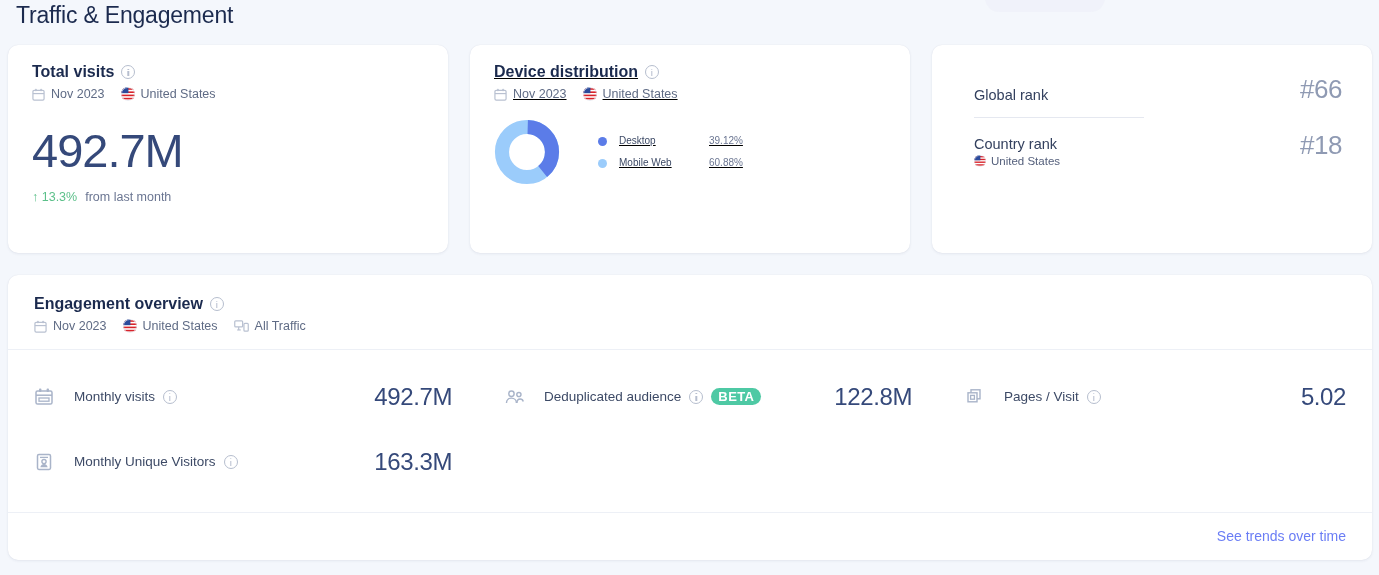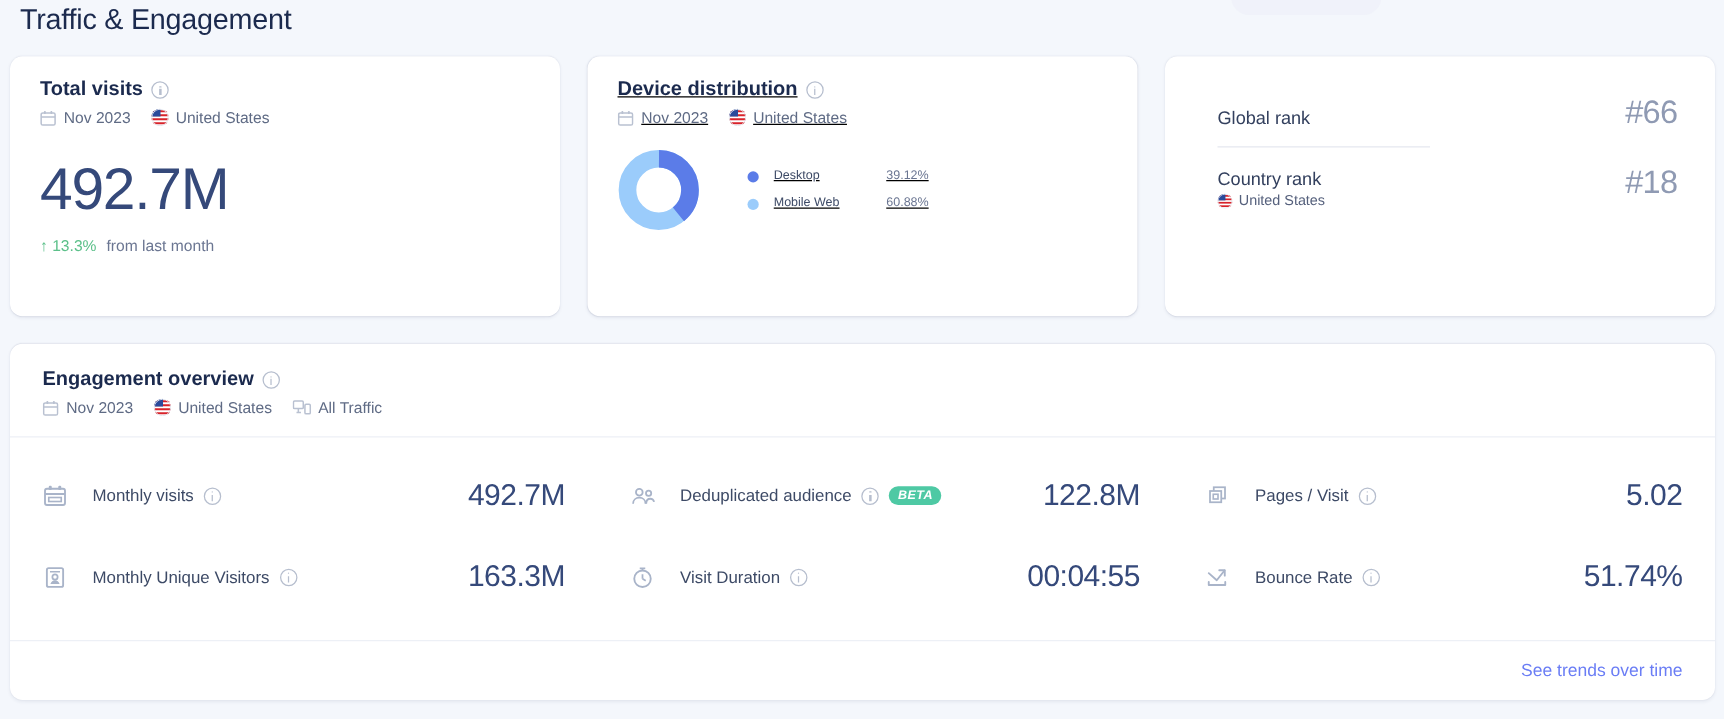--- a/index.html
+++ b/index.html
@@ -190,27 +190,26 @@
   .metric-value {
     margin-left: auto;
     font-size: 24px;
     font-weight: 300;
     color: #35497a;
     letter-spacing: -.4px;
   }
   .beta-badge {
     background: #4ec9a4;
     color: #ffffff;
-    font-size: 10px;
+    font-size: 13px;
     font-weight: 700;
     letter-spacing: .4px;
     padding: 2.5px 7px 2px 7px;
     border-radius: 9px;
     line-height: 1;
-    font-style: italic;
   }
   .eng-footer {
     height: 45px;
     display: flex;
     align-items: center;
     justify-content: flex-end;
     padding-right: 26px;
   }
   .trends-link {
     font-size: 14px;
@@ -437,68 +436,38 @@
             </svg>
           </span>
           <span class="metric-label">
             <span>Deduplicated audience</span>
             <span class="info-i"></span>
             <span class="beta-badge">BETA</span>
           </span>
           <span class="metric-value">122.8M</span>
         </div>
 
-        <div class="metric">
-          <span class="metric-icon">
-            <svg width="20" height="20" viewBox="0 0 20 20">
-              <circle cx="10" cy="11" r="6.6" fill="none" stroke="#a9b4c9" stroke-width="1.5"></circle>
-              <line x1="10" y1="11" x2="10" y2="7.4" stroke="#a9b4c9" stroke-width="1.4"></line>
-              <line x1="10" y1="11" x2="12.6" y2="12.6" stroke="#a9b4c9" stroke-width="1.4"></line>
-              <line x1="7.8" y1="2.6" x2="12.2" y2="2.6" stroke="#a9b4c9" stroke-width="1.4"></line>
-              <line x1="10" y1="2.6" x2="10" y2="4.4" stroke="#a9b4c9" stroke-width="1.4"></line>
-            </svg>
-          </span>
-          <span class="metric-label">
-            <span>Visit Duration</span>
-            <span class="info-i"></span>
-          </span>
-          <span class="metric-value">00:04:55</span>
-        </div>
       </div>
 
       <div class="eng-col c3">
         <div class="metric">
           <span class="metric-icon">
             <svg width="20" height="20" viewBox="0 0 20 20">
               <rect x="7" y="2.8" width="9" height="9" fill="none" stroke="#a9b4c9" stroke-width="1.4"></rect>
               <rect x="4" y="5.8" width="9" height="9" fill="#ffffff" stroke="#a9b4c9" stroke-width="1.4"></rect>
               <rect x="6.6" y="8.4" width="3.8" height="3.8" fill="none" stroke="#a9b4c9" stroke-width="1.3"></rect>
             </svg>
           </span>
           <span class="metric-label">
             <span>Pages / Visit</span>
             <span class="info-i"></span>
           </span>
           <span class="metric-value">5.02</span>
         </div>
 
-        <div class="metric">
-          <span class="metric-icon">
-            <svg width="20" height="20" viewBox="0 0 20 20">
-              <path d="M3 6.5 L9.4 12.2 L15.6 4.4" fill="none" stroke="#a9b4c9" stroke-width="1.5" stroke-linecap="round" stroke-linejoin="round"></path>
-              <path d="M11.4 4.2 H15.8 V8.5" fill="none" stroke="#a9b4c9" stroke-width="1.5" stroke-linecap="round" stroke-linejoin="round"></path>
-              <path d="M3 13.6 V16 H16.2 V13.6" fill="none" stroke="#a9b4c9" stroke-width="1.5" stroke-linecap="round" stroke-linejoin="round"></path>
-            </svg>
-          </span>
-          <span class="metric-label">
-            <span>Bounce Rate</span>
-            <span class="info-i"></span>
-          </span>
-          <span class="metric-value">51.74%</span>
-        </div>
       </div>
     </div>
 
     <div class="eng-divider"></div>
 
     <div class="eng-footer">
       <span class="trends-link">See trends over time</span>
     </div>
   </div>
 

